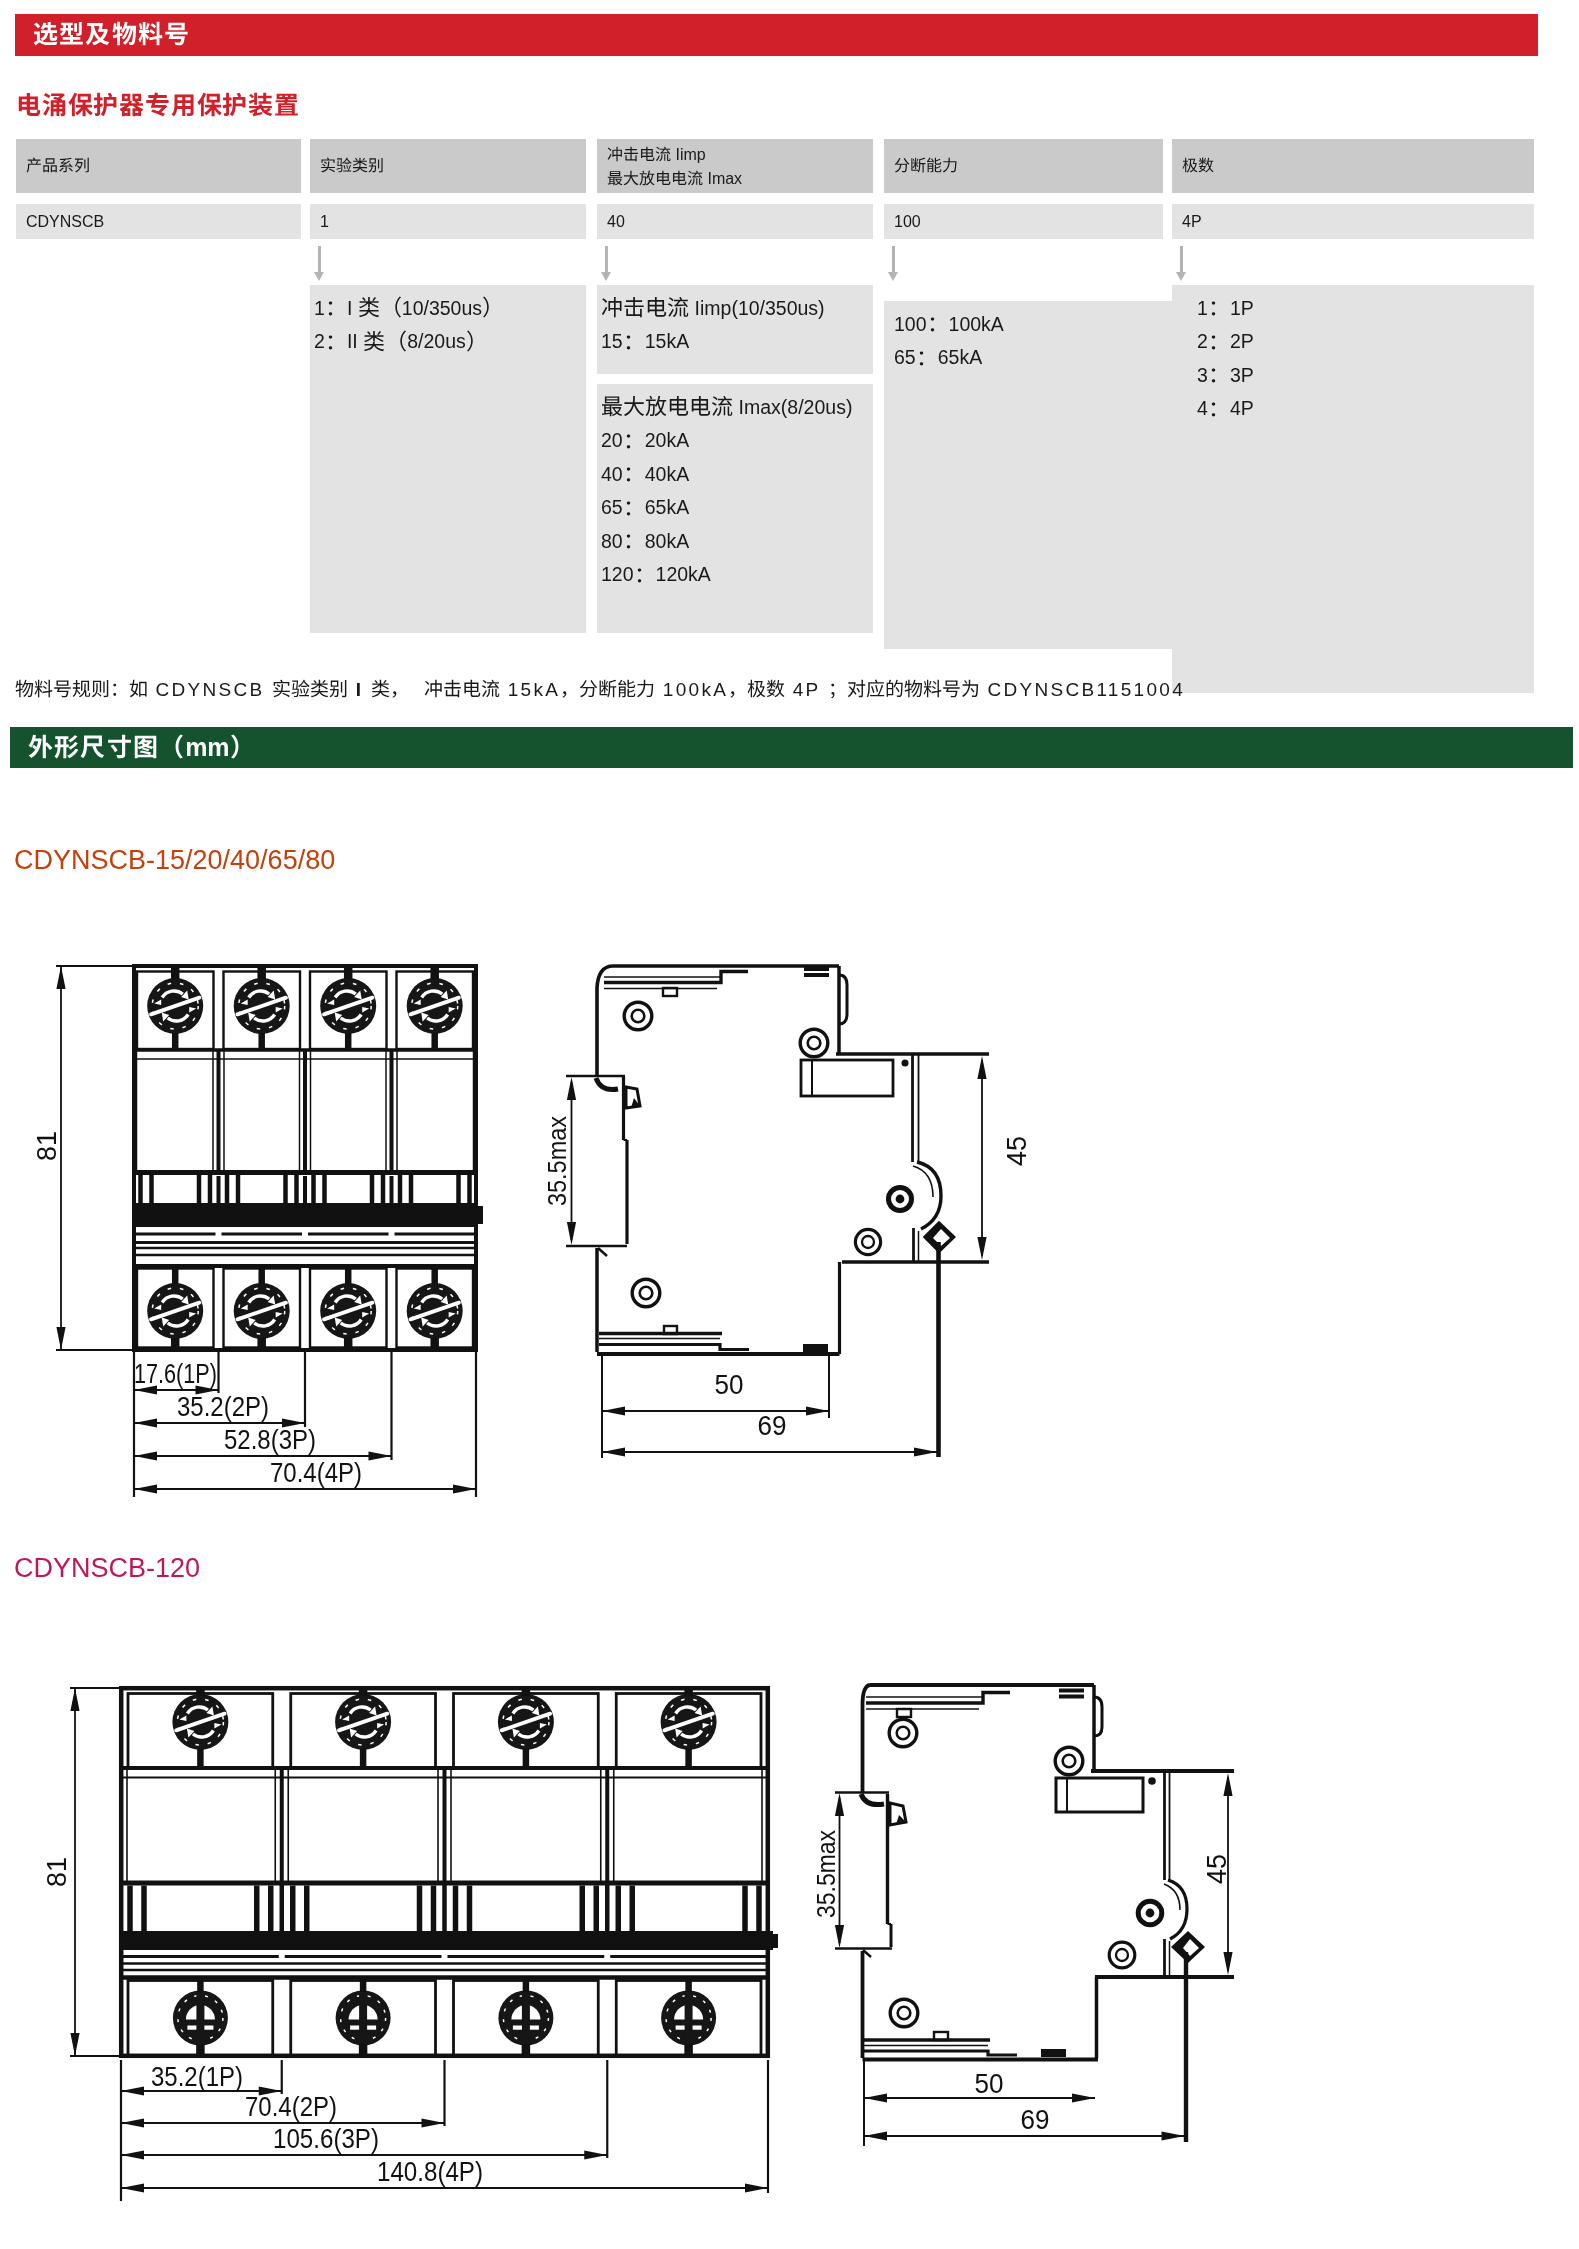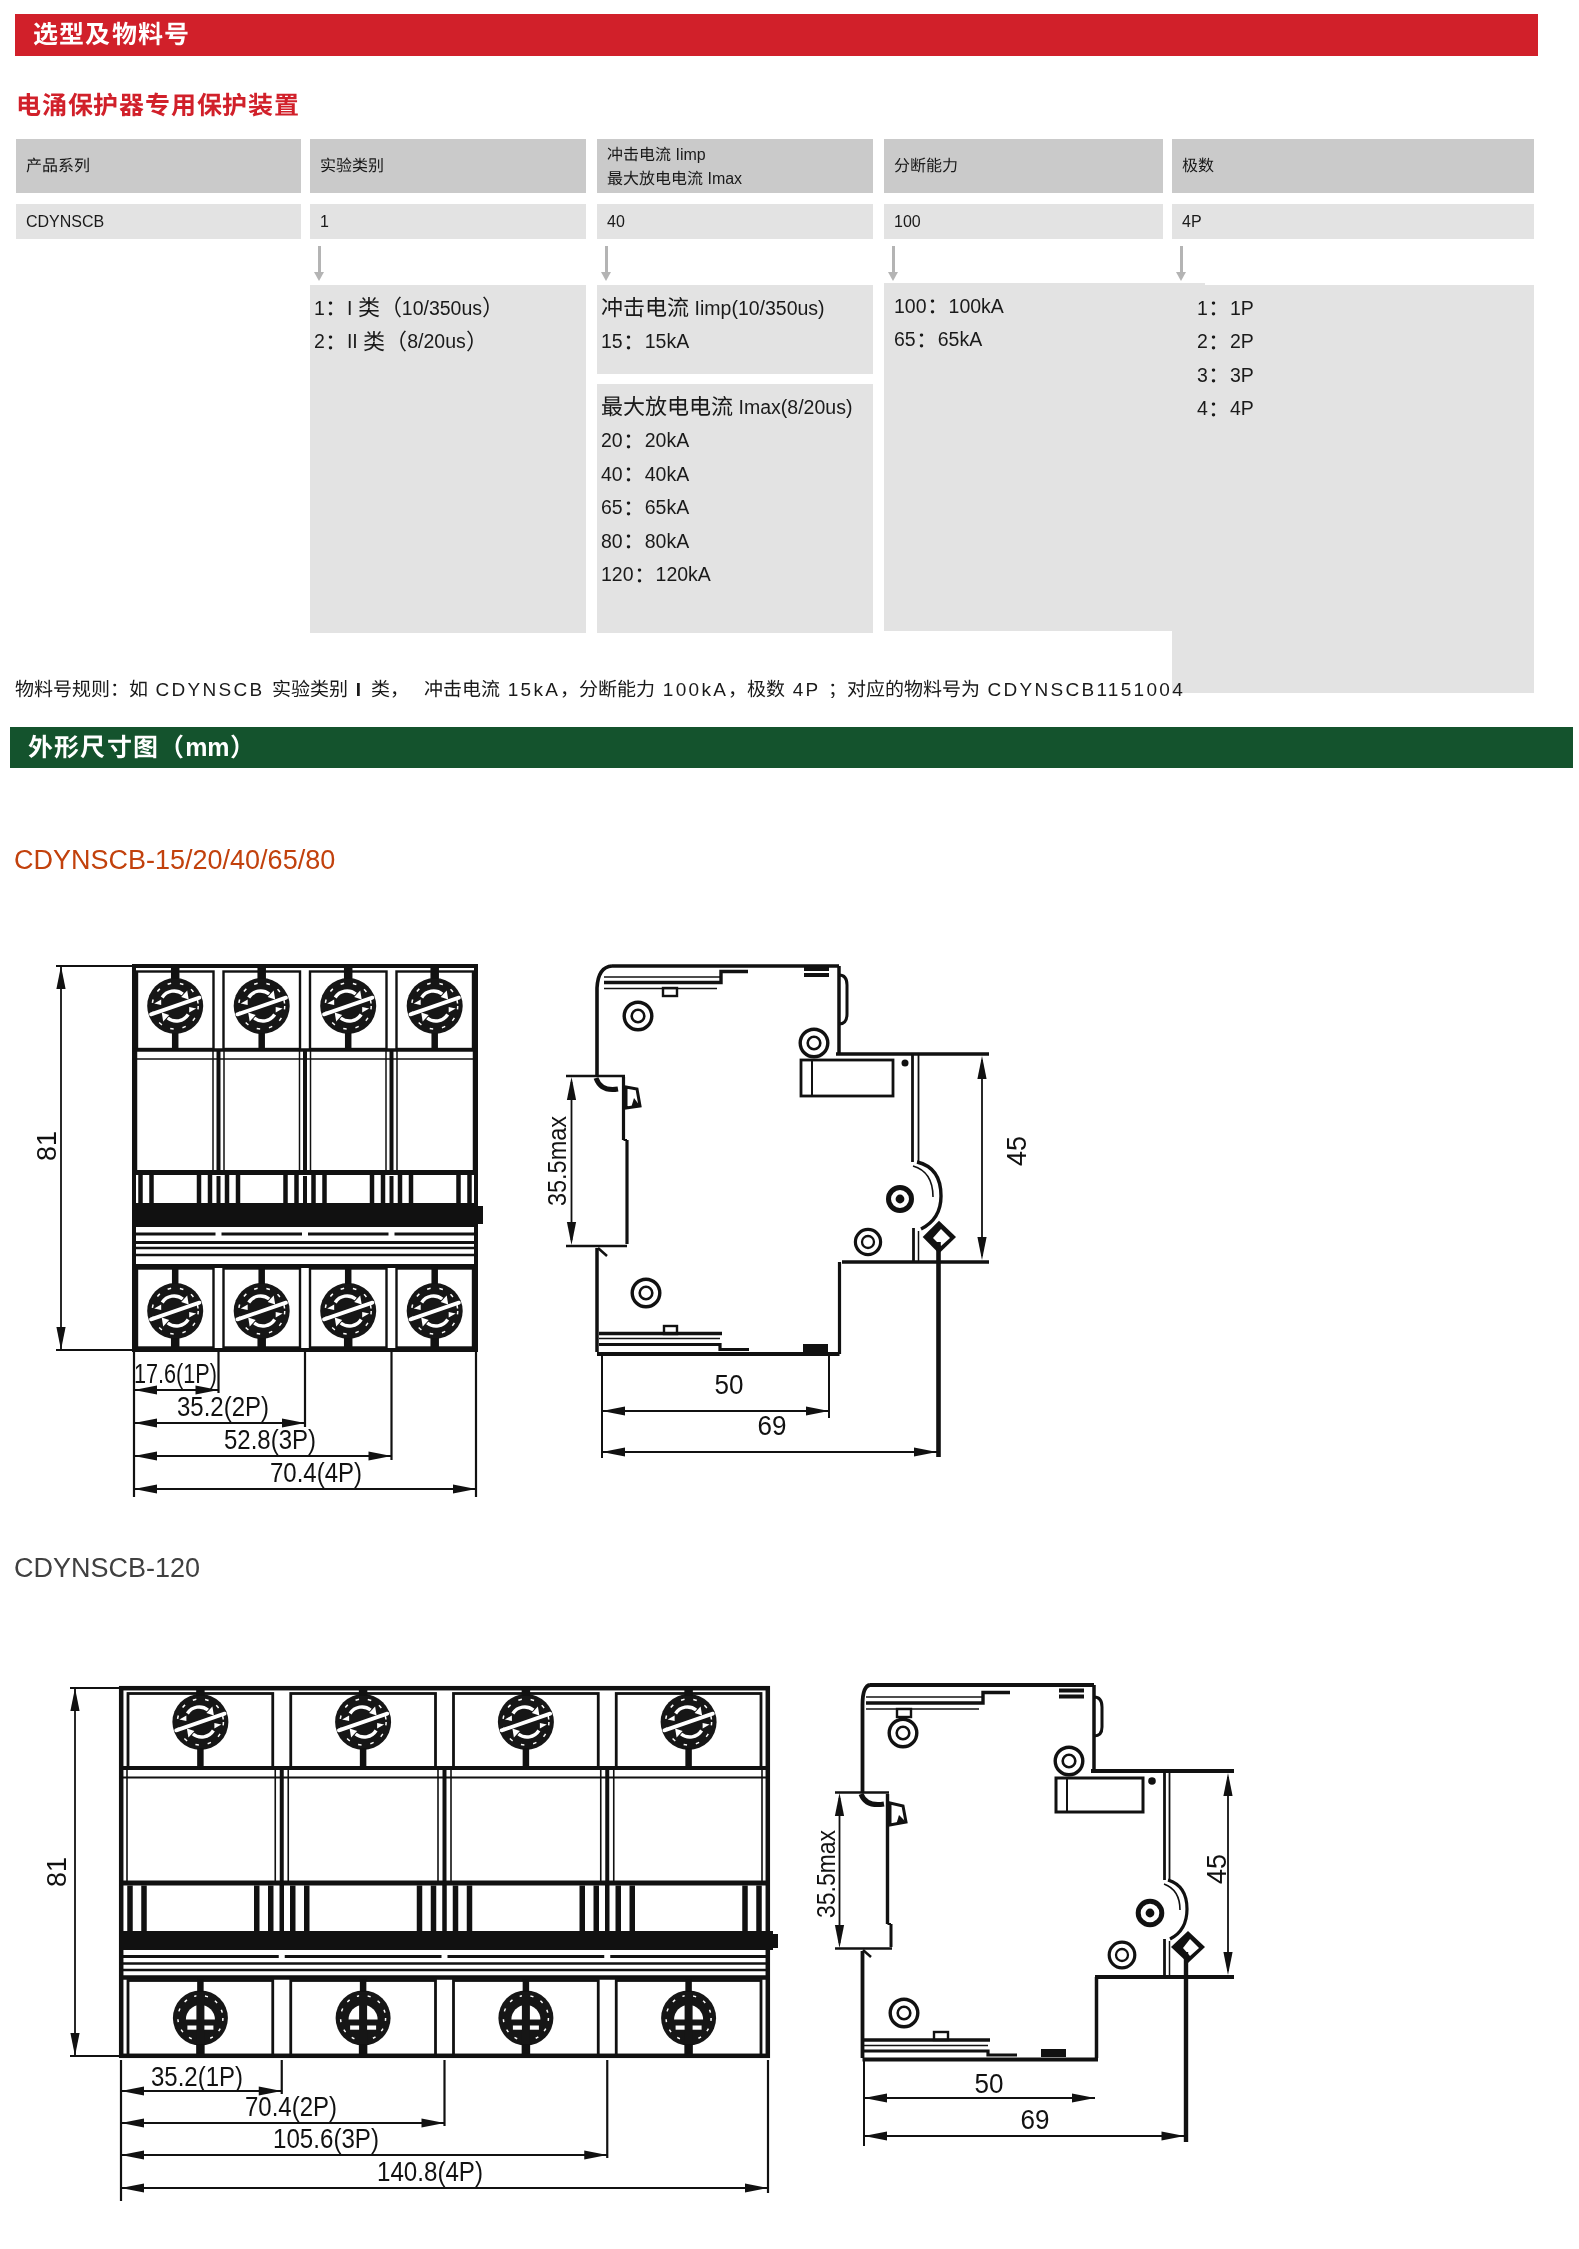--- a/index.html
+++ b/index.html
@@ -238,21 +238,21 @@
       </svg></i>20kA<br>40<i class="c"><svg viewBox="0 0 1000 1000">
         <use href="#rFF1A"></use>
       </svg></i>40kA<br>65<i class="c"><svg viewBox="0 0 1000 1000">
         <use href="#rFF1A"></use>
       </svg></i>65kA<br>80<i class="c"><svg viewBox="0 0 1000 1000">
         <use href="#rFF1A"></use>
       </svg></i>80kA<br>120<i class="c"><svg viewBox="0 0 1000 1000">
         <use href="#rFF1A"></use>
       </svg></i>120kA</div>
 
-<div class="blk" style="left:884px;top:283px;width:321px;height:348px;padding-left:10px">100<i class="c"><svg viewBox="0 0 1000 1000">
+<div class="blk" style="left:884px;top:301px;width:321px;height:348px;padding-left:10px">100<i class="c"><svg viewBox="0 0 1000 1000">
         <use href="#rFF1A"></use>
       </svg></i>100kA<br>65<i class="c"><svg viewBox="0 0 1000 1000">
         <use href="#rFF1A"></use>
       </svg></i>65kA</div>
 
 <div class="blk" style="left:1172px;top:285px;width:362px;height:408px;padding-left:25px">1<i class="c"><svg viewBox="0 0 1000 1000">
         <use href="#rFF1A"></use>
       </svg></i>1P<br>2<i class="c"><svg viewBox="0 0 1000 1000">
         <use href="#rFF1A"></use>
       </svg></i>2P<br>3<i class="c"><svg viewBox="0 0 1000 1000">
@@ -340,21 +340,21 @@
       </svg></i><i class="c"><svg viewBox="0 0 1000 1000">
         <use href="#b56FE"></use>
       </svg></i><i class="c"><svg viewBox="0 0 1000 1000">
         <use href="#bFF08"></use>
       </svg></i>mm<i class="c"><svg viewBox="0 0 1000 1000">
         <use href="#bFF09"></use>
       </svg></i></div>
 
 <div class="abs" style="left:14px;top:846px;color:#c2410c;font-size:27px;line-height:28px">CDYNSCB-15/20/40/65/80</div>
 
-<div class="abs" style="left:14px;top:1554px;color:#404040;font-size:27px;line-height:28px">CDYNSCB-120</div>
+<div class="abs" style="left:14px;top:1554px;color:#be185d;font-size:27px;line-height:28px">CDYNSCB-120</div>
 
 <svg class="abs" style="left:0;top:940px" width="1100" height="560" viewBox="0 940 1100 560">
     <defs>
       <g id="sa">
         <circle r="28" fill="#161616"></circle>
         <circle r="23" fill="none" stroke="#fff" stroke-width="1.5" stroke-dasharray="3.5 9"></circle>
         <g transform="rotate(-19)">
           <rect x="-27.5" y="-1.9" width="55" height="3.8" rx="1.9" fill="#fff"></rect>
         </g>
         <path d="M -13,-8.5 A 14 14 0 0 1 7.5,-12" fill="none" stroke="#fff" stroke-width="3.4"></path>

